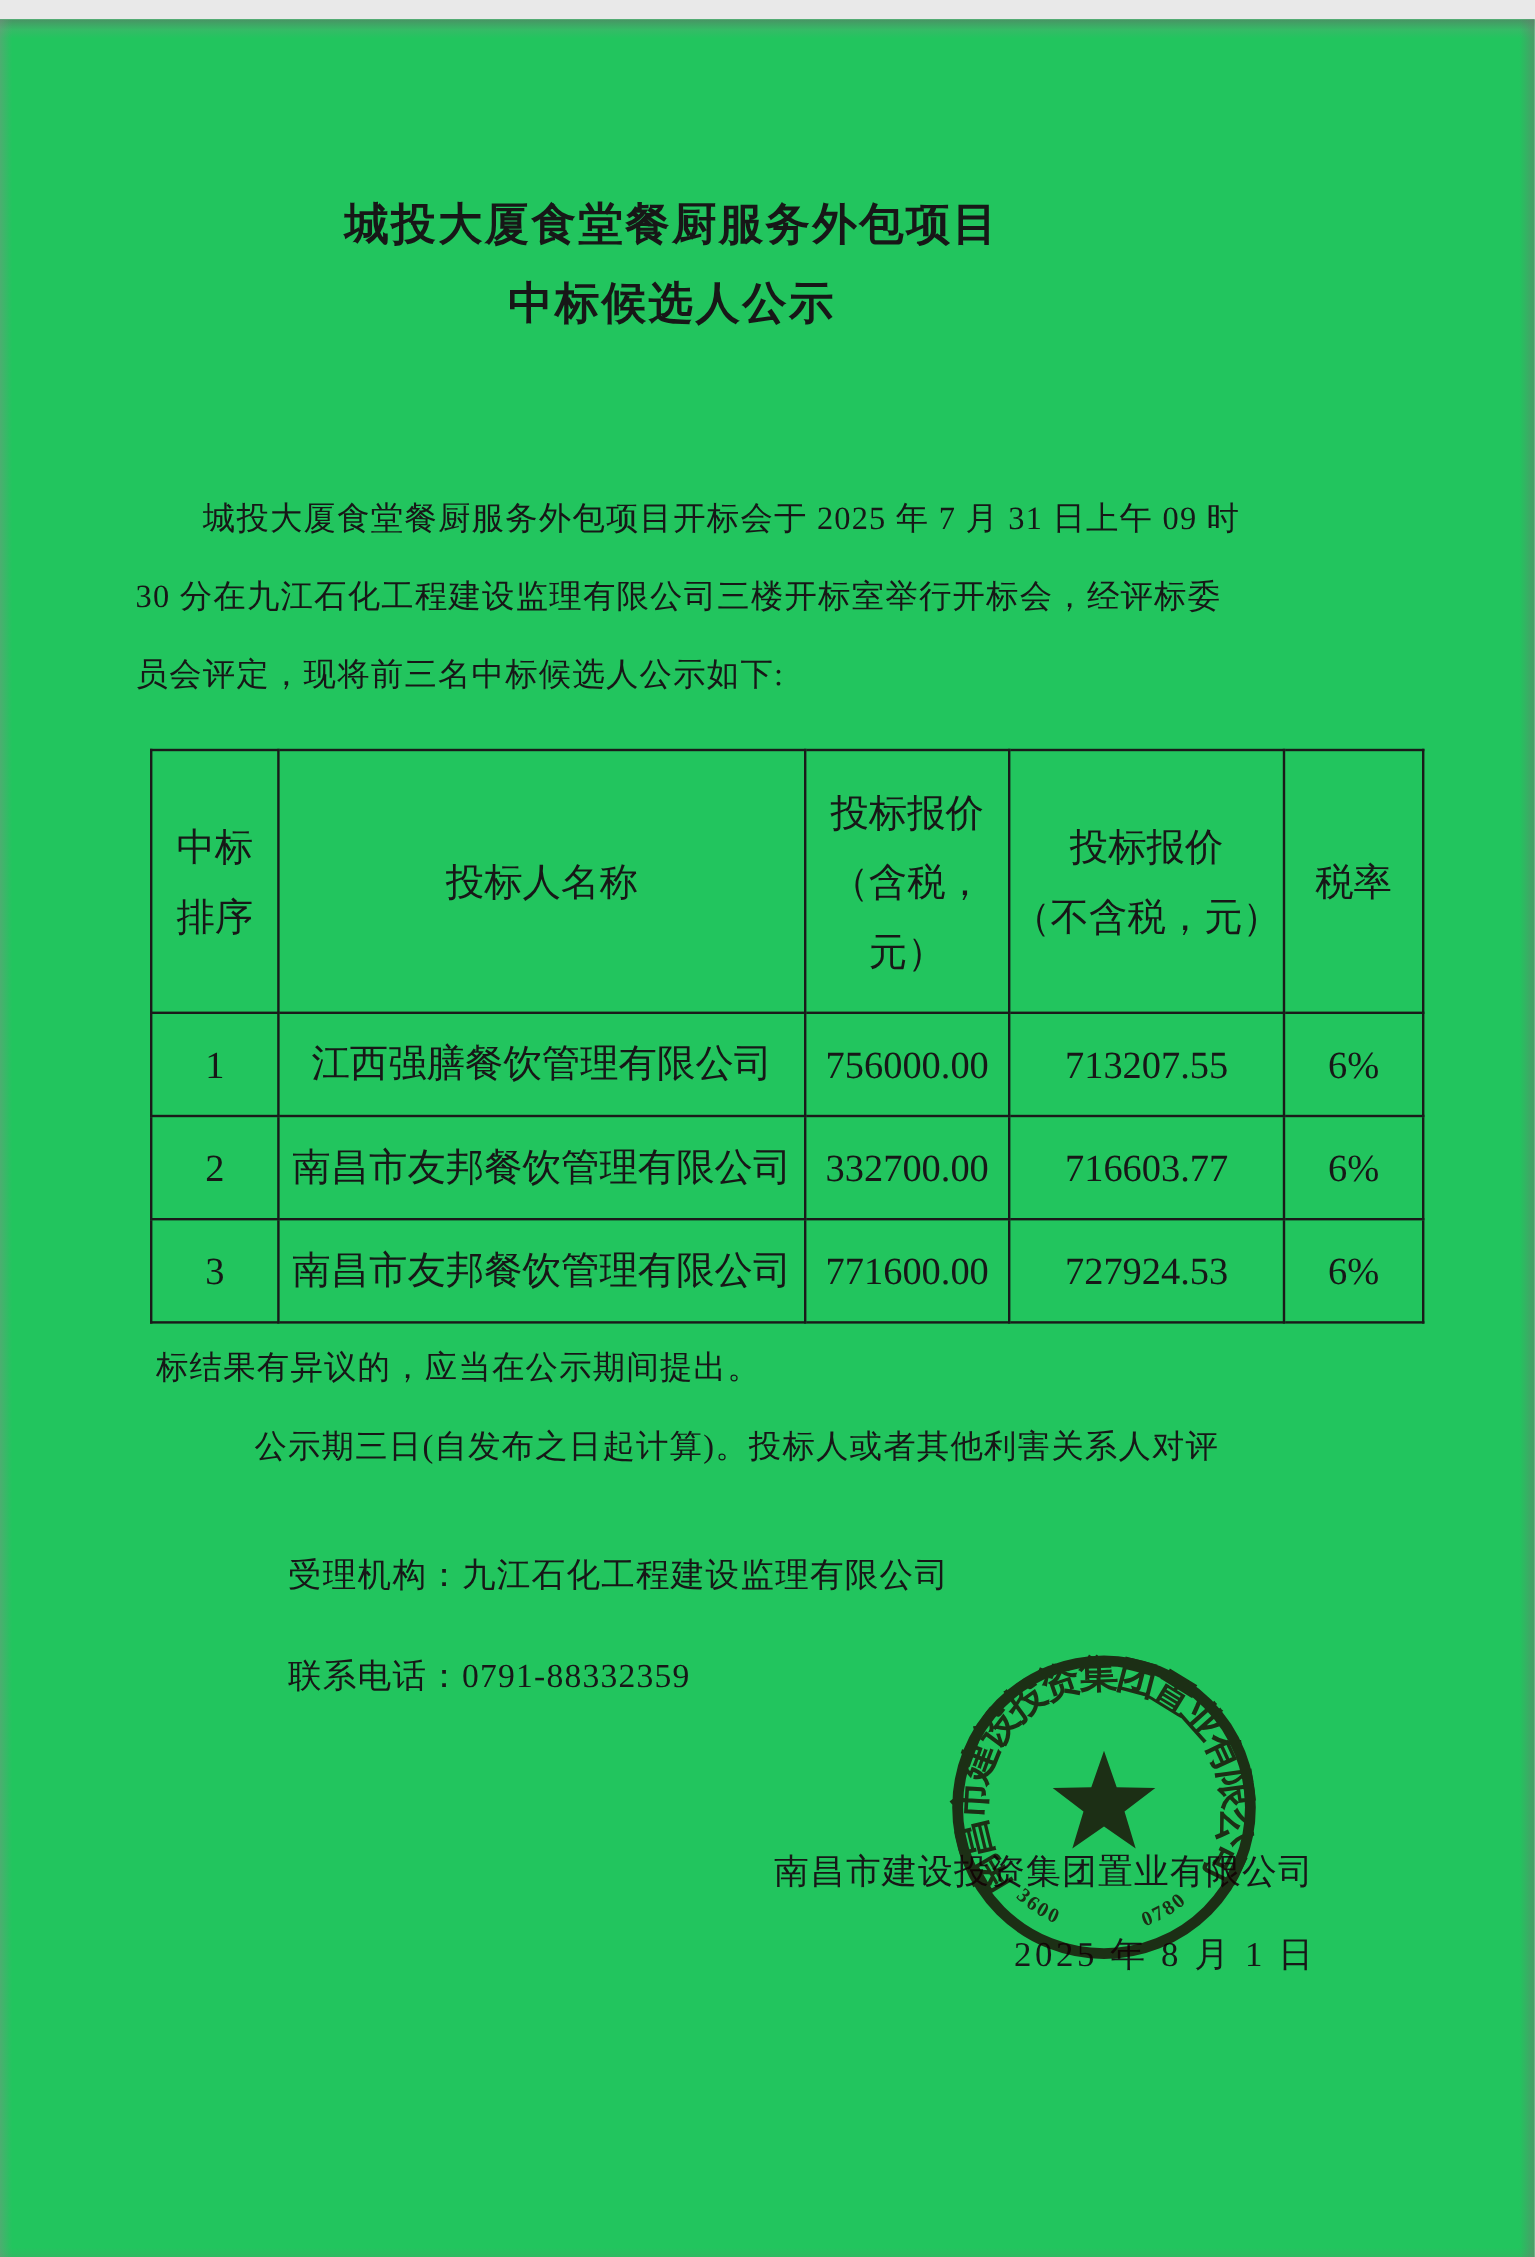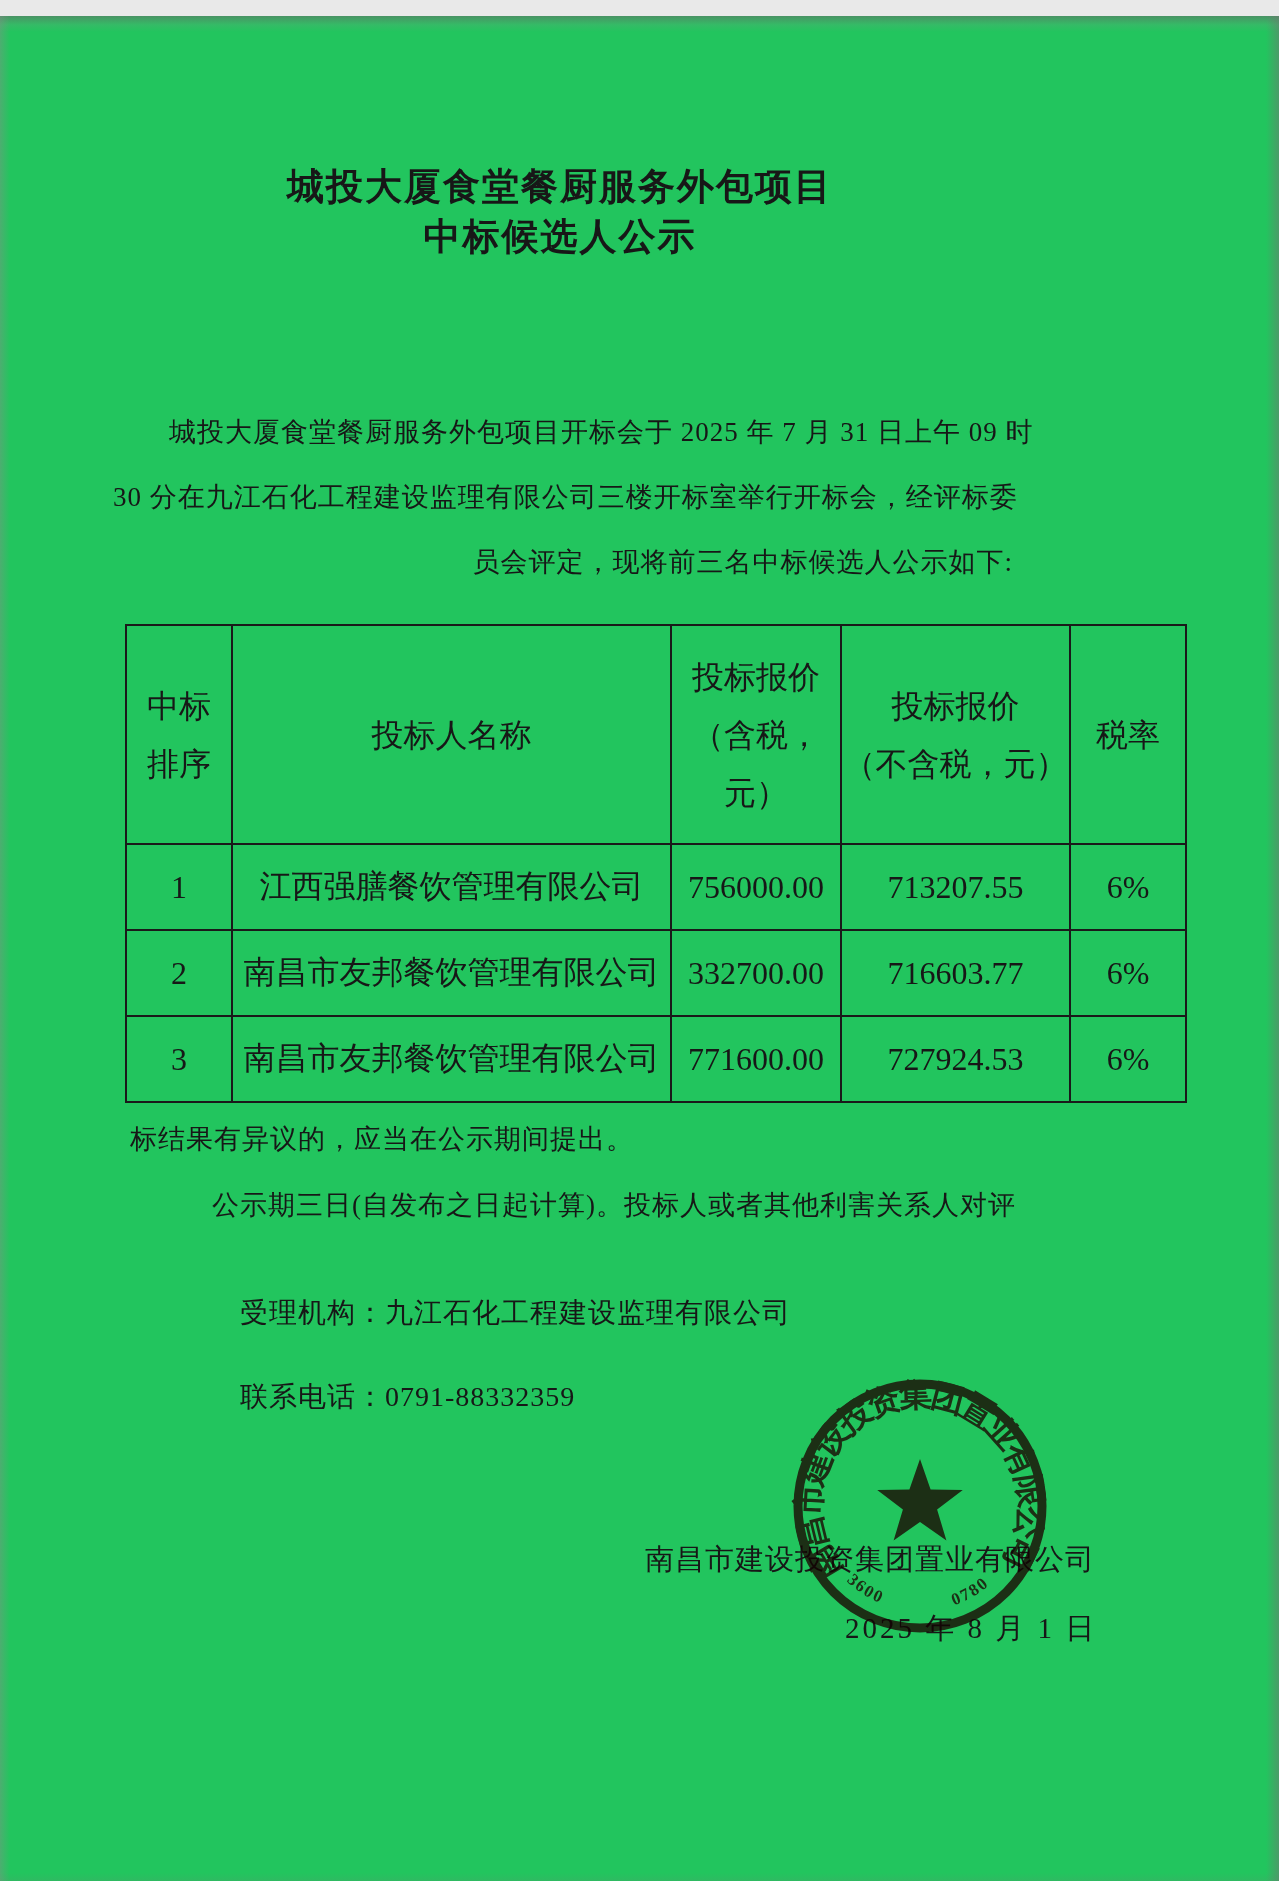--- a/index.html
+++ b/index.html
@@ -21,26 +21,26 @@
   .edge-left{left:0;top:0;bottom:0;width:10px;
     background:linear-gradient(to right,rgba(140,140,140,.40),rgba(255,255,255,0));}
   .edge-right{right:0;top:0;bottom:0;width:13px;
     background:linear-gradient(to left,rgba(115,115,115,.50),rgba(255,255,255,0));}
 
   .title{
     position:absolute;left:560px;transform:translateX(-50%);
     font-size:37px;font-weight:700;letter-spacing:2px;white-space:nowrap;
   }
   .title-1{top:146px;}
-  .title-2{top:196px;}
+  .title-2{top:212px;}
 
   .textline{white-space:nowrap;font-size:27px;letter-spacing:1px;}
 
   .intro{position:absolute;left:113px;top:393px;width:900px;}
-  .intro .textline{height:65px;line-height:46px;text-align:right;}
+  .intro .textline{height:65px;line-height:46px;}
   .indent-1{padding-left:56px;}
 
   table.bid{
     position:absolute;left:125px;top:608px;
     width:1060px;border-collapse:collapse;table-layout:fixed;
   }
   table.bid th,table.bid td{
     border:2px solid #1a1a1a;
     text-align:center;vertical-align:middle;
     font-weight:400;font-size:32px;color:#171717;

